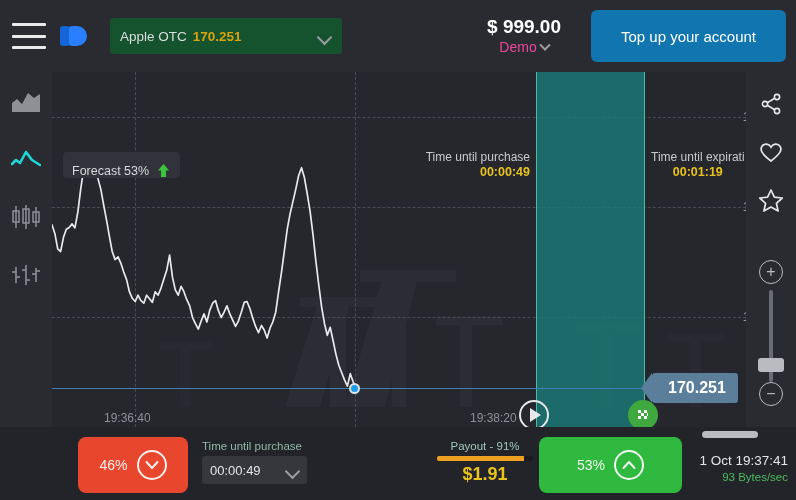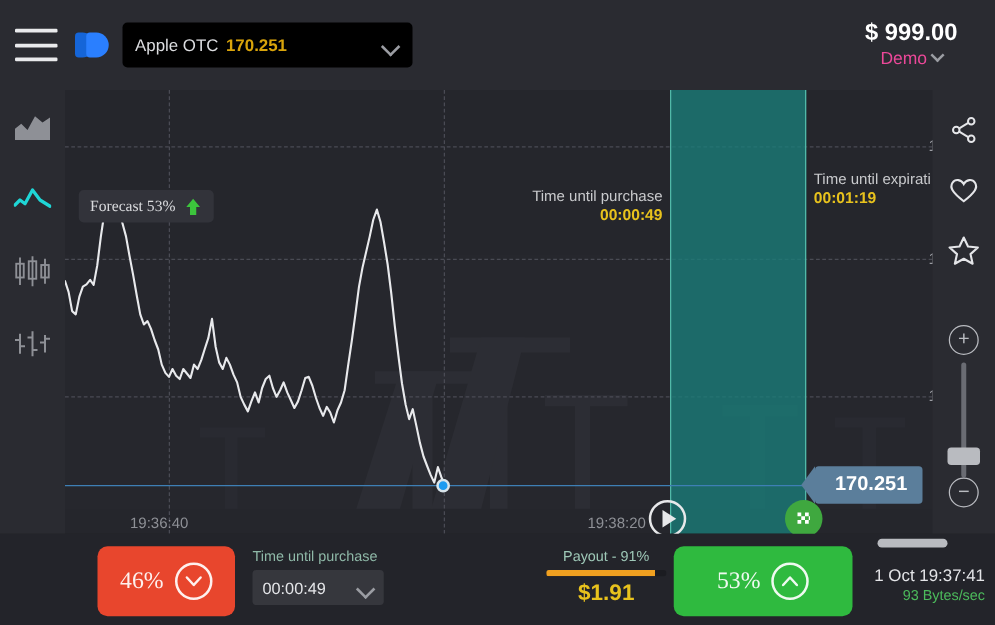--- a/index.html
+++ b/index.html
@@ -25,21 +25,21 @@
   .logo { display: flex; align-items: center; gap: 7px; }
   .logo-mark { position: relative; width: 28px; height: 20px; }
   .logo-mark .b1 { position: absolute; left: 0; top: 0; width: 15px; height: 20px;
      background: #1565d8; border-radius: 3px 9px 9px 3px; }
   .logo-mark .b2 { position: absolute; left: 9px; top: 0; width: 18px; height: 20px;
      background: #2a7fff; border-radius: 3px 10px 10px 3px; }
   .logo-text { font-size: 17px; font-weight: bold; color: #ffffff; letter-spacing: .1px; }
   .logo-text span { color: #8d8f97; font-weight: normal; }
 
   .asset-select {
-    margin-left: 10px; width: 232px; height: 36px; background: #000000;
+    margin-left: 22px; width: 232px; height: 36px; background: #14532d;
     border-radius: 4px; display: flex; align-items: center; padding: 0 10px;
     cursor: pointer;
   }
   .asset-name { color: #dcdde0; font-size: 13.5px; }
   .asset-price { color: #d9a40b; font-size: 13.5px; font-weight: bold; margin-left: 6px; }
   .chev { margin-left: auto; width: 13px; height: 8px; position: relative; }
   .chev:before {
     content: ""; position: absolute; left: 0; top: 0; width: 9px; height: 9px;
     border-right: 2px solid #9b9da3; border-bottom: 2px solid #9b9da3;
     transform: rotate(45deg);
@@ -89,30 +89,30 @@
   .price-tag:before {
     content: ""; position: absolute; left: -11px; top: 0;
     border-top: 15px solid transparent; border-bottom: 15px solid transparent;
     border-right: 11px solid #5b7e9b;
   }
 
   .tick-price { position: absolute; right: 8px; color: #9b9da3; font-size: 12.5px; }
 
   .forecast {
     position: absolute; left: 63px; top: 80px; height: 26px;
-    background: #32333a; border-radius: 4px; display: flex; align-items: center;
-    padding: 0 9px; gap: 7px; cursor: pointer; font-family: Liberation Serif, serif;
+    background: #32333a; border-radius: 4px; display: flex; align-items: flex-end;
+    padding: 0 9px; gap: 7px; cursor: pointer;
   }
   .forecast-label { color: #d9dadd; font-size: 12.5px; }
 
   .timer-block { position: absolute; text-align: right; line-height: 1.25; }
   .timer-label { color: #c9cacd; font-size: 12px; }
   .timer-value { color: #e8c21d; font-size: 12.5px; font-weight: bold; }
   .timer-left { top: 78px; }
-  .timer-right { top: 64px; text-align: left; }
+  .timer-right { top: 78px; text-align: center; }
 
   .tick-time { position: absolute; color: #8e9096; font-size: 12px; top: 411px; }
 
   .play-btn {
     position: absolute; left: 519px; top: 400px; width: 30px; height: 30px;
     border: 2px solid #e7e8ea; border-radius: 50%; cursor: pointer;
     display: flex; align-items: center; justify-content: center;
   }
   .play-btn i {
     width: 0; height: 0; margin-left: 3px;
@@ -166,21 +166,21 @@
   }
   .back-arrow {
     position: absolute; left: 14px; top: 20px; width: 0; height: 0; cursor: pointer;
   }
 
   .trade-btn {
     position: absolute; width: 106px; height: 56px; border-radius: 8px; border: none;
     display: flex; align-items: center; justify-content: center; gap: 9px; cursor: pointer;
     font-family: "Liberation Sans", sans-serif;
   }
-  .trade-btn .pct { color: rgba(255,255,255,.92); font-size: 19px; font-family: Liberation Serif, serif; }
+  .trade-btn .pct { color: rgba(255,255,255,.92); font-size: 14px; }
   .btn-down { left: 78px; top: 437px; background: #e8462d; width: 110px; }
   .btn-up   { left: 539px; top: 437px; background: #2fba3f; width: 143px; }
   .circ {
     width: 30px; height: 30px; border: 2px solid rgba(255,255,255,.92); border-radius: 50%;
     display: flex; align-items: center; justify-content: center;
   }
 
   .field-group { position: absolute; }
   .field-label { font-size: 11.5px; color: #8fb9a8; margin-bottom: 4px; }
   .field-box {
@@ -229,20 +229,21 @@
       <span class="asset-name">Apple OTC</span>
       <span class="asset-price">170.251</span>
       <span class="chev"></span>
     </div>
 
     <div class="balance">
       <div class="balance-amount">$ 999.00</div>
       <div class="balance-type"><span>Demo</span><span class="mini-chev"></span></div>
     </div>
 
+    <button class="topup">Top up your account</button>
   </div>
 
   <div class="chart-wrap">
 
     <svg class="bg-art" viewBox="0 0 796 355" preserveAspectRatio="none">
       <rect width="796" height="355" fill="#26272d"></rect>
       <g fill="#3b3c44">
         <rect x="330" y="230" width="16" height="105"></rect>
         <rect x="300" y="225" width="80" height="10"></rect>
         <polygon points="285,335 320,225 352,225 320,335"></polygon>

